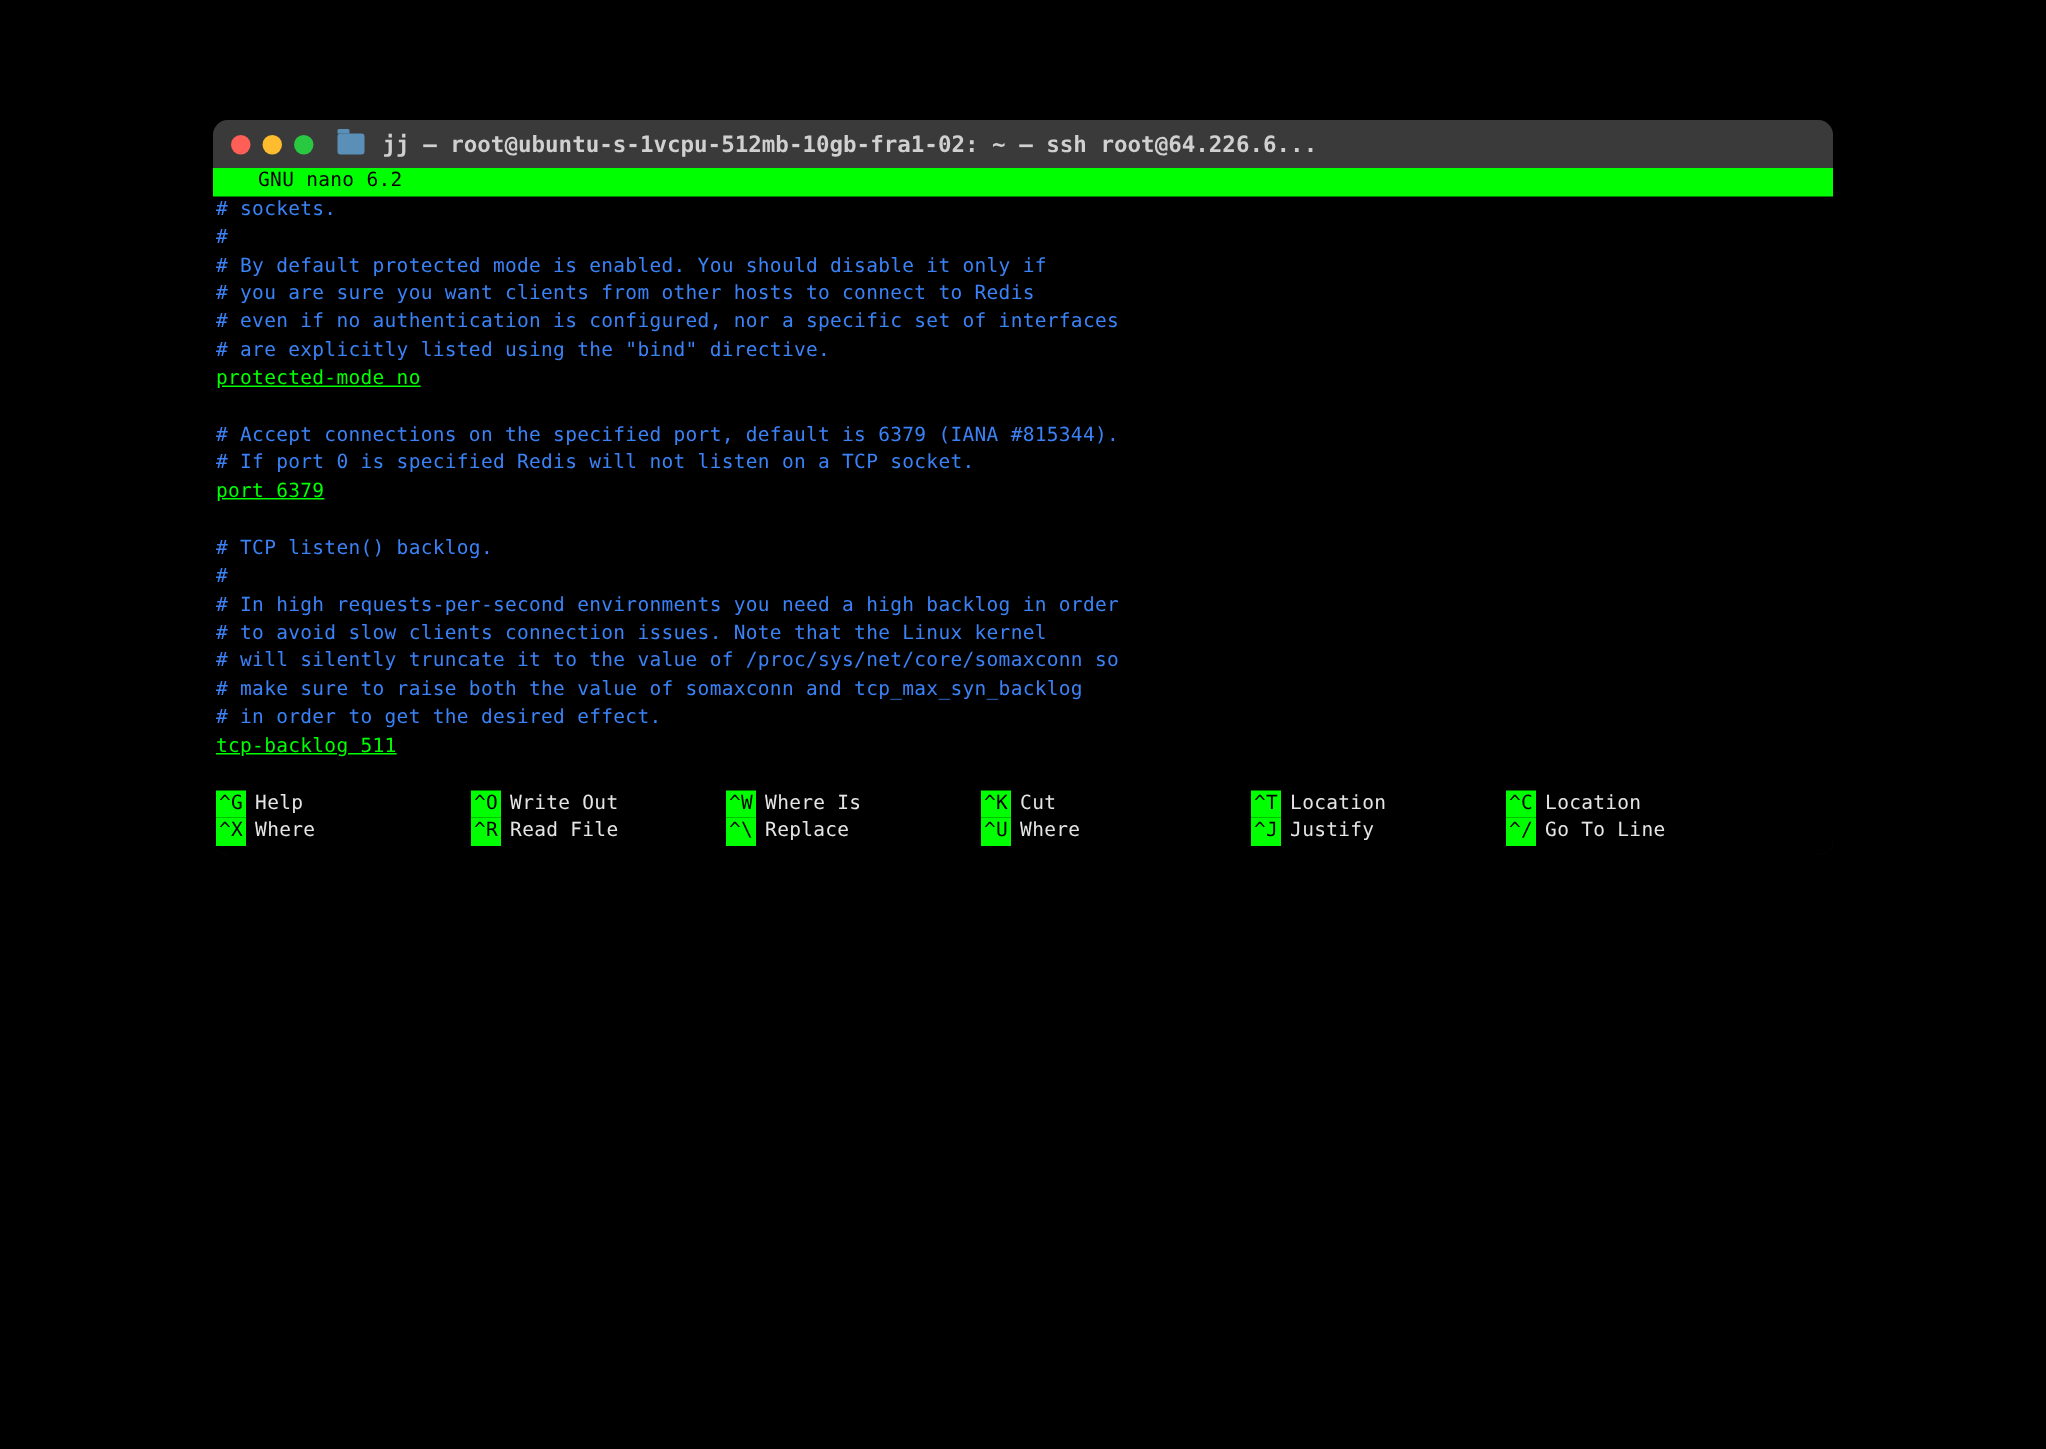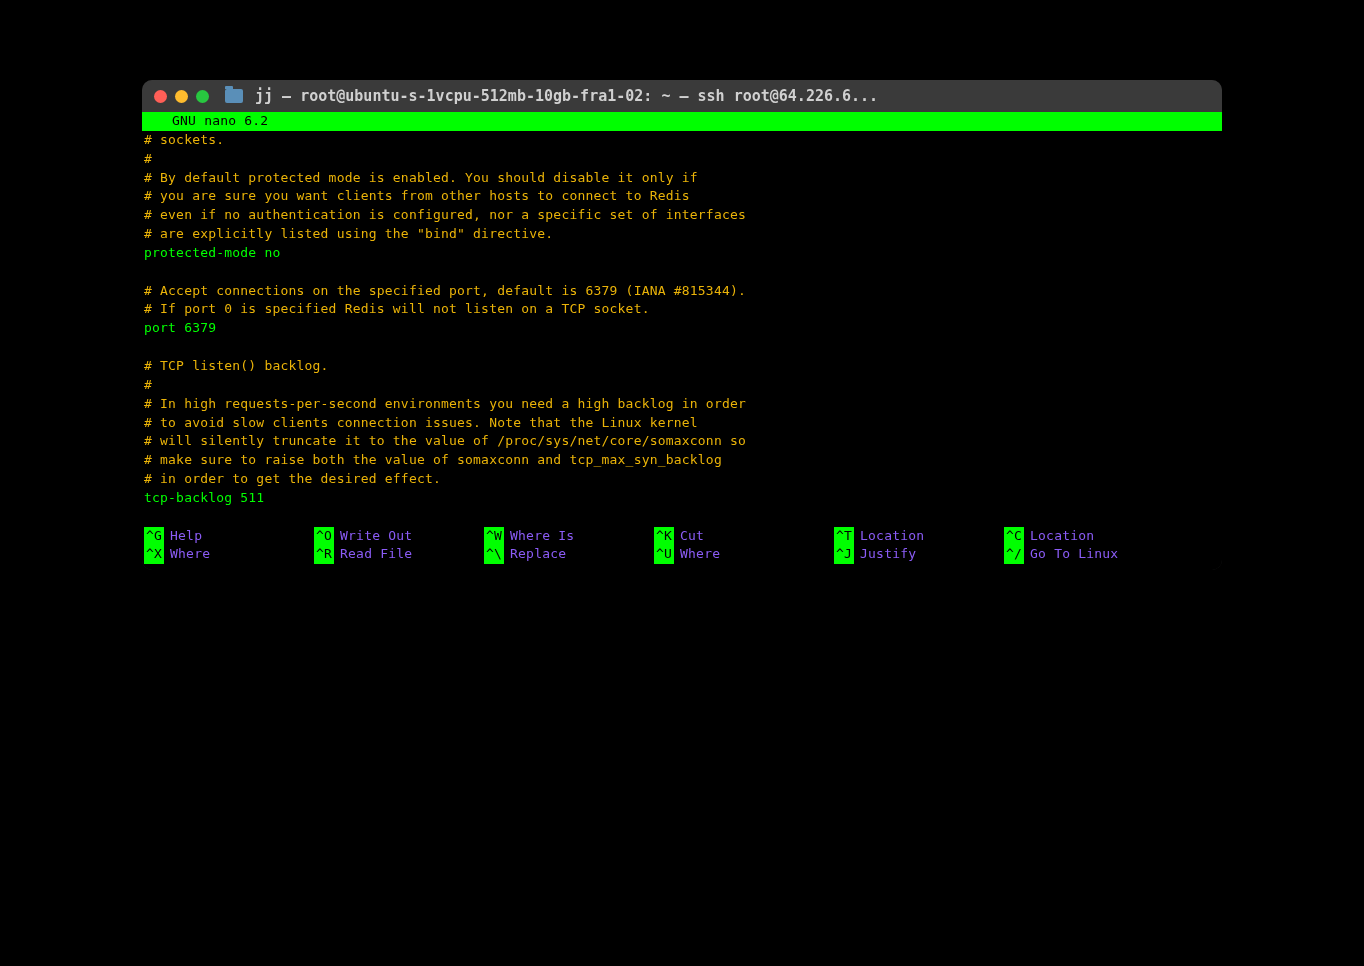--- a/index.html
+++ b/index.html
@@ -94,24 +94,25 @@
     .header-center {
       flex: 1;
       text-align: center;
       padding-right: 140px;
     }
     .content {
       padding: 0 2px;
       white-space: pre;
     }
     .comment {
-      color: #eab308;
+      color: #3b82f6;
     }
     .directive {
       color: #00ff00;
+      text-decoration: underline;
     }
     .blank-line {
       height: 1.45em;
     }
     .shortcuts {
       padding: 0 2px 6px 2px;
       display: flex;
       flex-direction: column;
       margin-top: 1.45em;
     }
@@ -130,21 +131,21 @@
     .shortcut-item.w4 { width: 170px; }
     .shortcut-item.w5 { width: 180px; }
     .key {
       background: #00ff00;
       color: #000;
       padding: 0 2px;
       margin-right: 6px;
       white-space: pre;
     }
     .label {
-      color: #8b5cf6;
+      color: #e5e5e5;
       white-space: pre;
     }
   </style>
 </head>
 <body>
 
 <div class="window">
   <div class="titlebar">
     <div class="traffic-lights">
       <div class="light red"></div>
@@ -202,18 +203,18 @@
           <div class="shortcut-item w3">
             <span class="key">^U</span>
             <span class="label">Where</span>
           </div>
           <div class="shortcut-item w4">
             <span class="key">^J</span>
             <span class="label">Justify</span>
           </div>
           <div class="shortcut-item w5">
             <span class="key">^/</span>
-            <span class="label">Go To Linux</span>
+            <span class="label">Go To Line</span>
           </div>
         </div>
     </div>
   </div>
 </div>
 
 </body></html>

